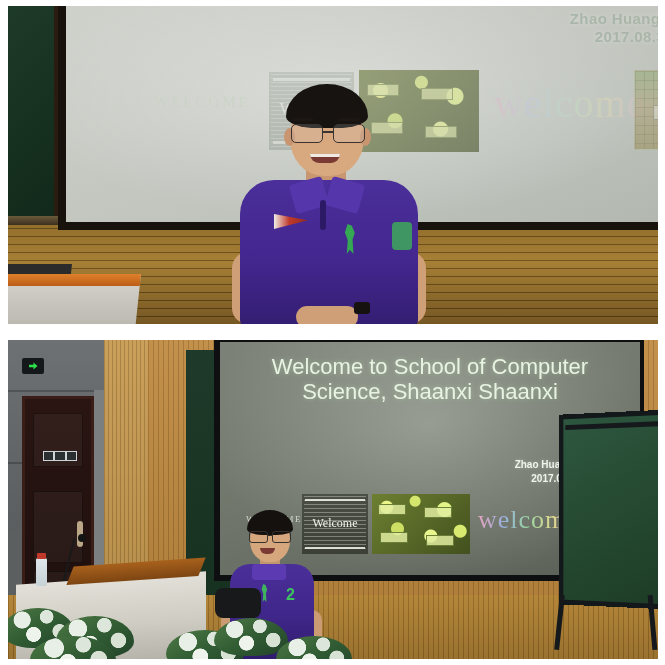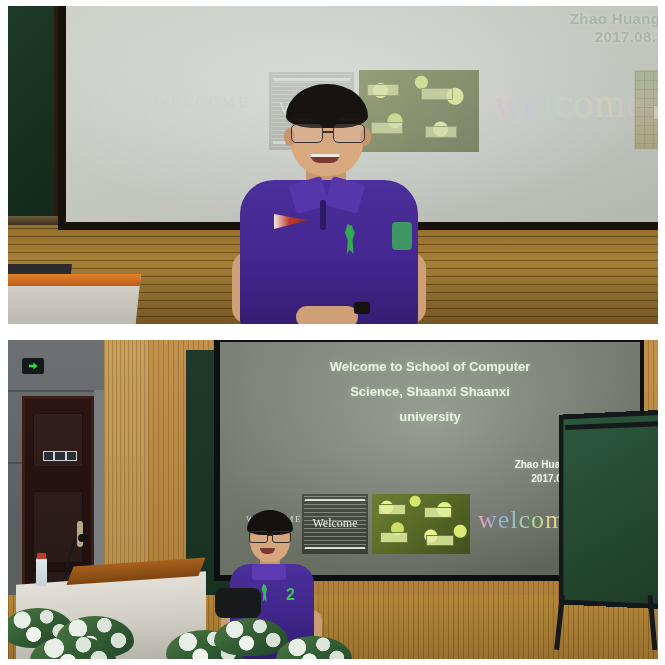--- a/index.html
+++ b/index.html
@@ -162,21 +162,21 @@
      background:linear-gradient(160deg,#1f3a2a,#16301f);}
 
   
   .b-screenframe{position:absolute;left:206px;top:-4px;width:430px;height:245px;background:#0e0f10;}
   .b-screen{position:absolute;left:212px;top:2px;width:420px;height:233px;
      background:linear-gradient(165deg,#8e9488 0%,#838a7d 40%,#757c70 75%,#666d61 100%);
      overflow:hidden;}
   .b-screen .wash{position:absolute;inset:0;
      background:radial-gradient(ellipse at 50% 35%, rgba(255,255,255,.16), rgba(0,0,0,.12) 75%);}
   .b-title{position:absolute;left:12px;right:12px;top:12px;text-align:center;
-     color:#e8f3e2;font-weight:bold;font-size:13px;line-height:25px;
+     color:#e8f3e2;font-weight:normal;font-size:22px;line-height:25px;
      text-shadow:0 0 5px rgba(210,255,210,.35);}
   .b-credit{position:absolute;right:42px;top:116px;text-align:center;
      color:#f0f5ec;font-weight:bold;font-size:10px;line-height:14px;
      text-shadow:0 0 4px rgba(255,255,255,.3);}
   .b-strip{position:absolute;left:26px;top:152px;width:370px;height:60px;}
   .b-hand{position:absolute;left:0px;top:20px;font-size:9px;letter-spacing:1.5px;
      color:#dfe7d8;opacity:.85;font-family:"Liberation Serif",serif;}
   .b-cloud{position:absolute;left:56px;top:0px;width:66px;height:60px;
      background:linear-gradient(180deg,#4b4f44,#3b3f36);overflow:hidden;}
   .b-cloud .lines{position:absolute;inset:2px;
@@ -380,21 +380,20 @@
       <div class="handle"></div>
     </div>
 
     <div class="b-screenframe"></div>
     <div class="b-screen">
       <div class="wash"></div>
 
       <div class="b-title">
         <div>Welcome to School of Computer</div>
         <div>Science, Shaanxi Shaanxi</div>
-        <div>university</div>
       </div>
 
       <div class="b-credit">
         <div>Zhao Huang, PhD</div>
         <div>2017.08.30</div>
       </div>
 
       <div class="b-strip">
         <div class="b-hand">WELCOME</div>
 

